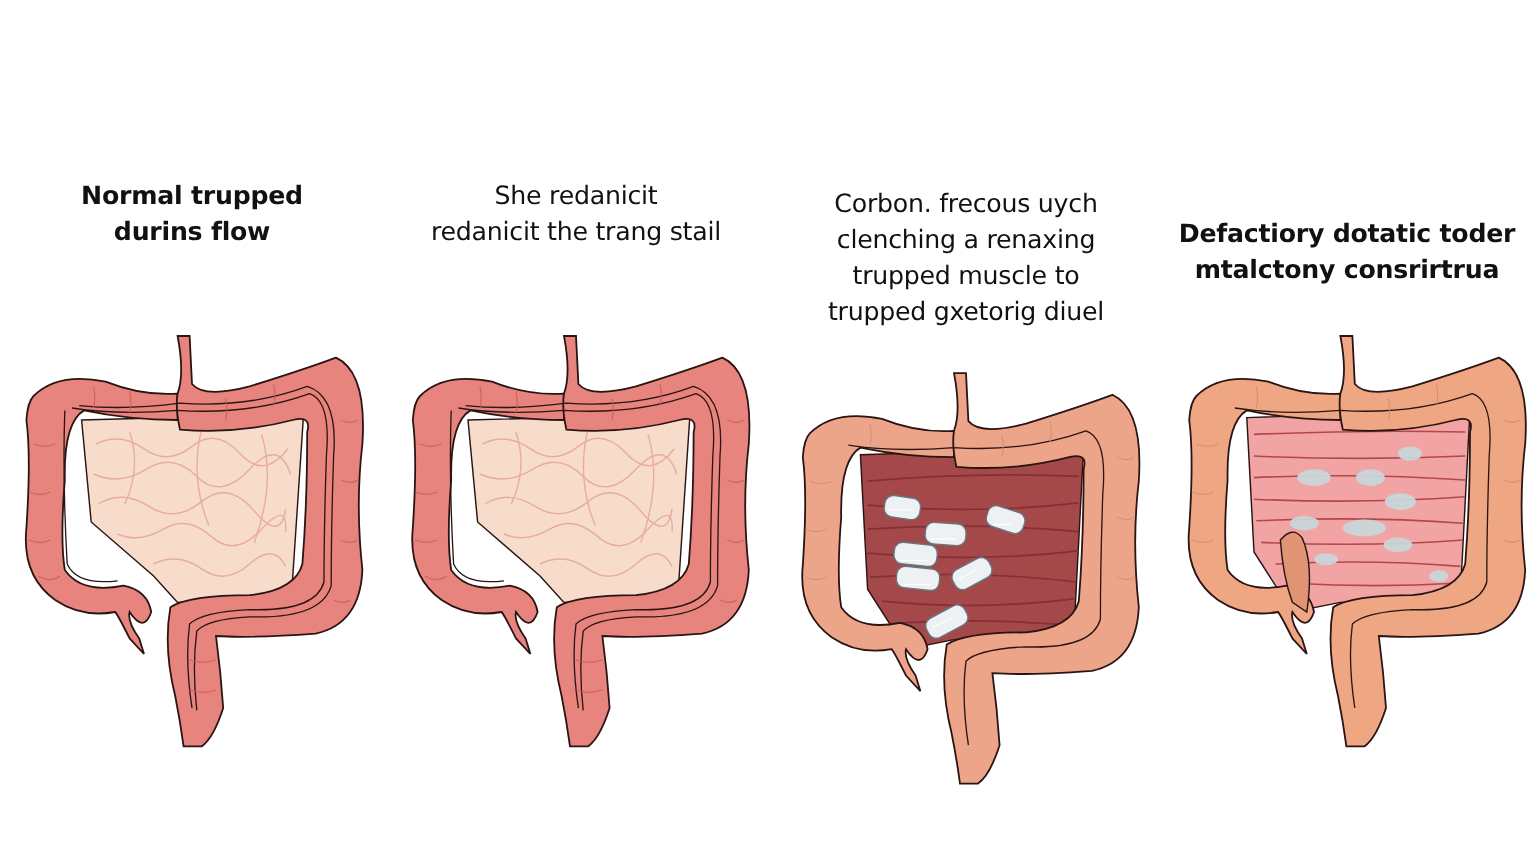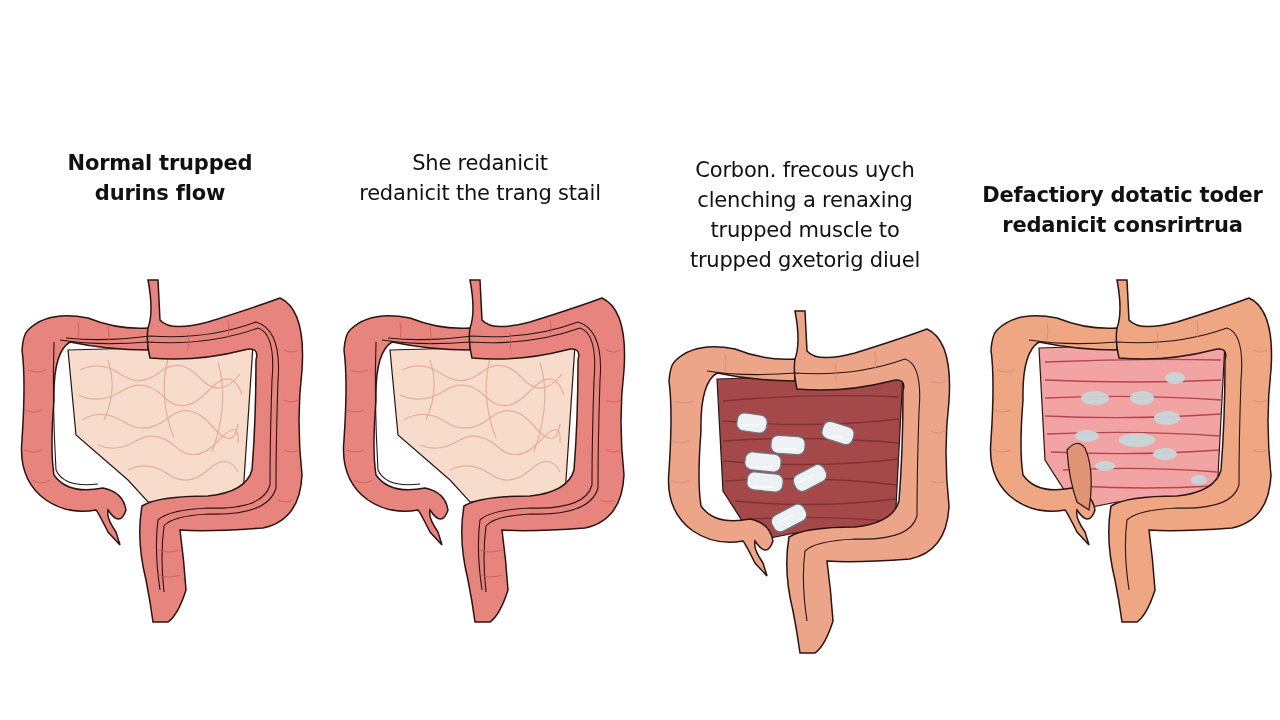--- a/index.html
+++ b/index.html
@@ -136,21 +136,21 @@
           <path d="M70 52 q2 10 0 18 M180 62 q2 10 0 18 M220 50 q2 10 0 18"></path>
           <path d="M276 80 q8 4 14 0 M276 130 q8 4 14 0 M276 180 q8 4 14 0"></path>
         </g>
       </svg>
     </div>
   </div>
 
   <div class="panel" style="left:965px; width:315px;">
     <div class="caption bold" style="top:148px;margin-top:32px;">
       <span class="line">Defactiory dotatic toder</span>
-      <span class="line">redanicit consrirtrua</span>
+      <span class="line">mtalctony consrirtrua</span>
     </div>
     <div class="illus" style="left:12px;">
       <svg width="300" height="360" viewBox="0 0 300 360">
         <path d="M62 78 L248 72 L240 225 L140 232 L100 240 L68 190 Z" fill="#f2a3a3" stroke="#2a1414" stroke-width="1.2"></path>
         <g stroke="#b3474c" stroke-width="1.3" fill="none">
           <path d="M68 92 q90 -4 176 -2"></path>
           <path d="M68 110 q90 4 176 0"></path>
           <path d="M68 128 q90 -4 176 2"></path>
           <path d="M68 146 q90 4 176 -2"></path>
           <path d="M70 164 q90 -4 172 2"></path>

